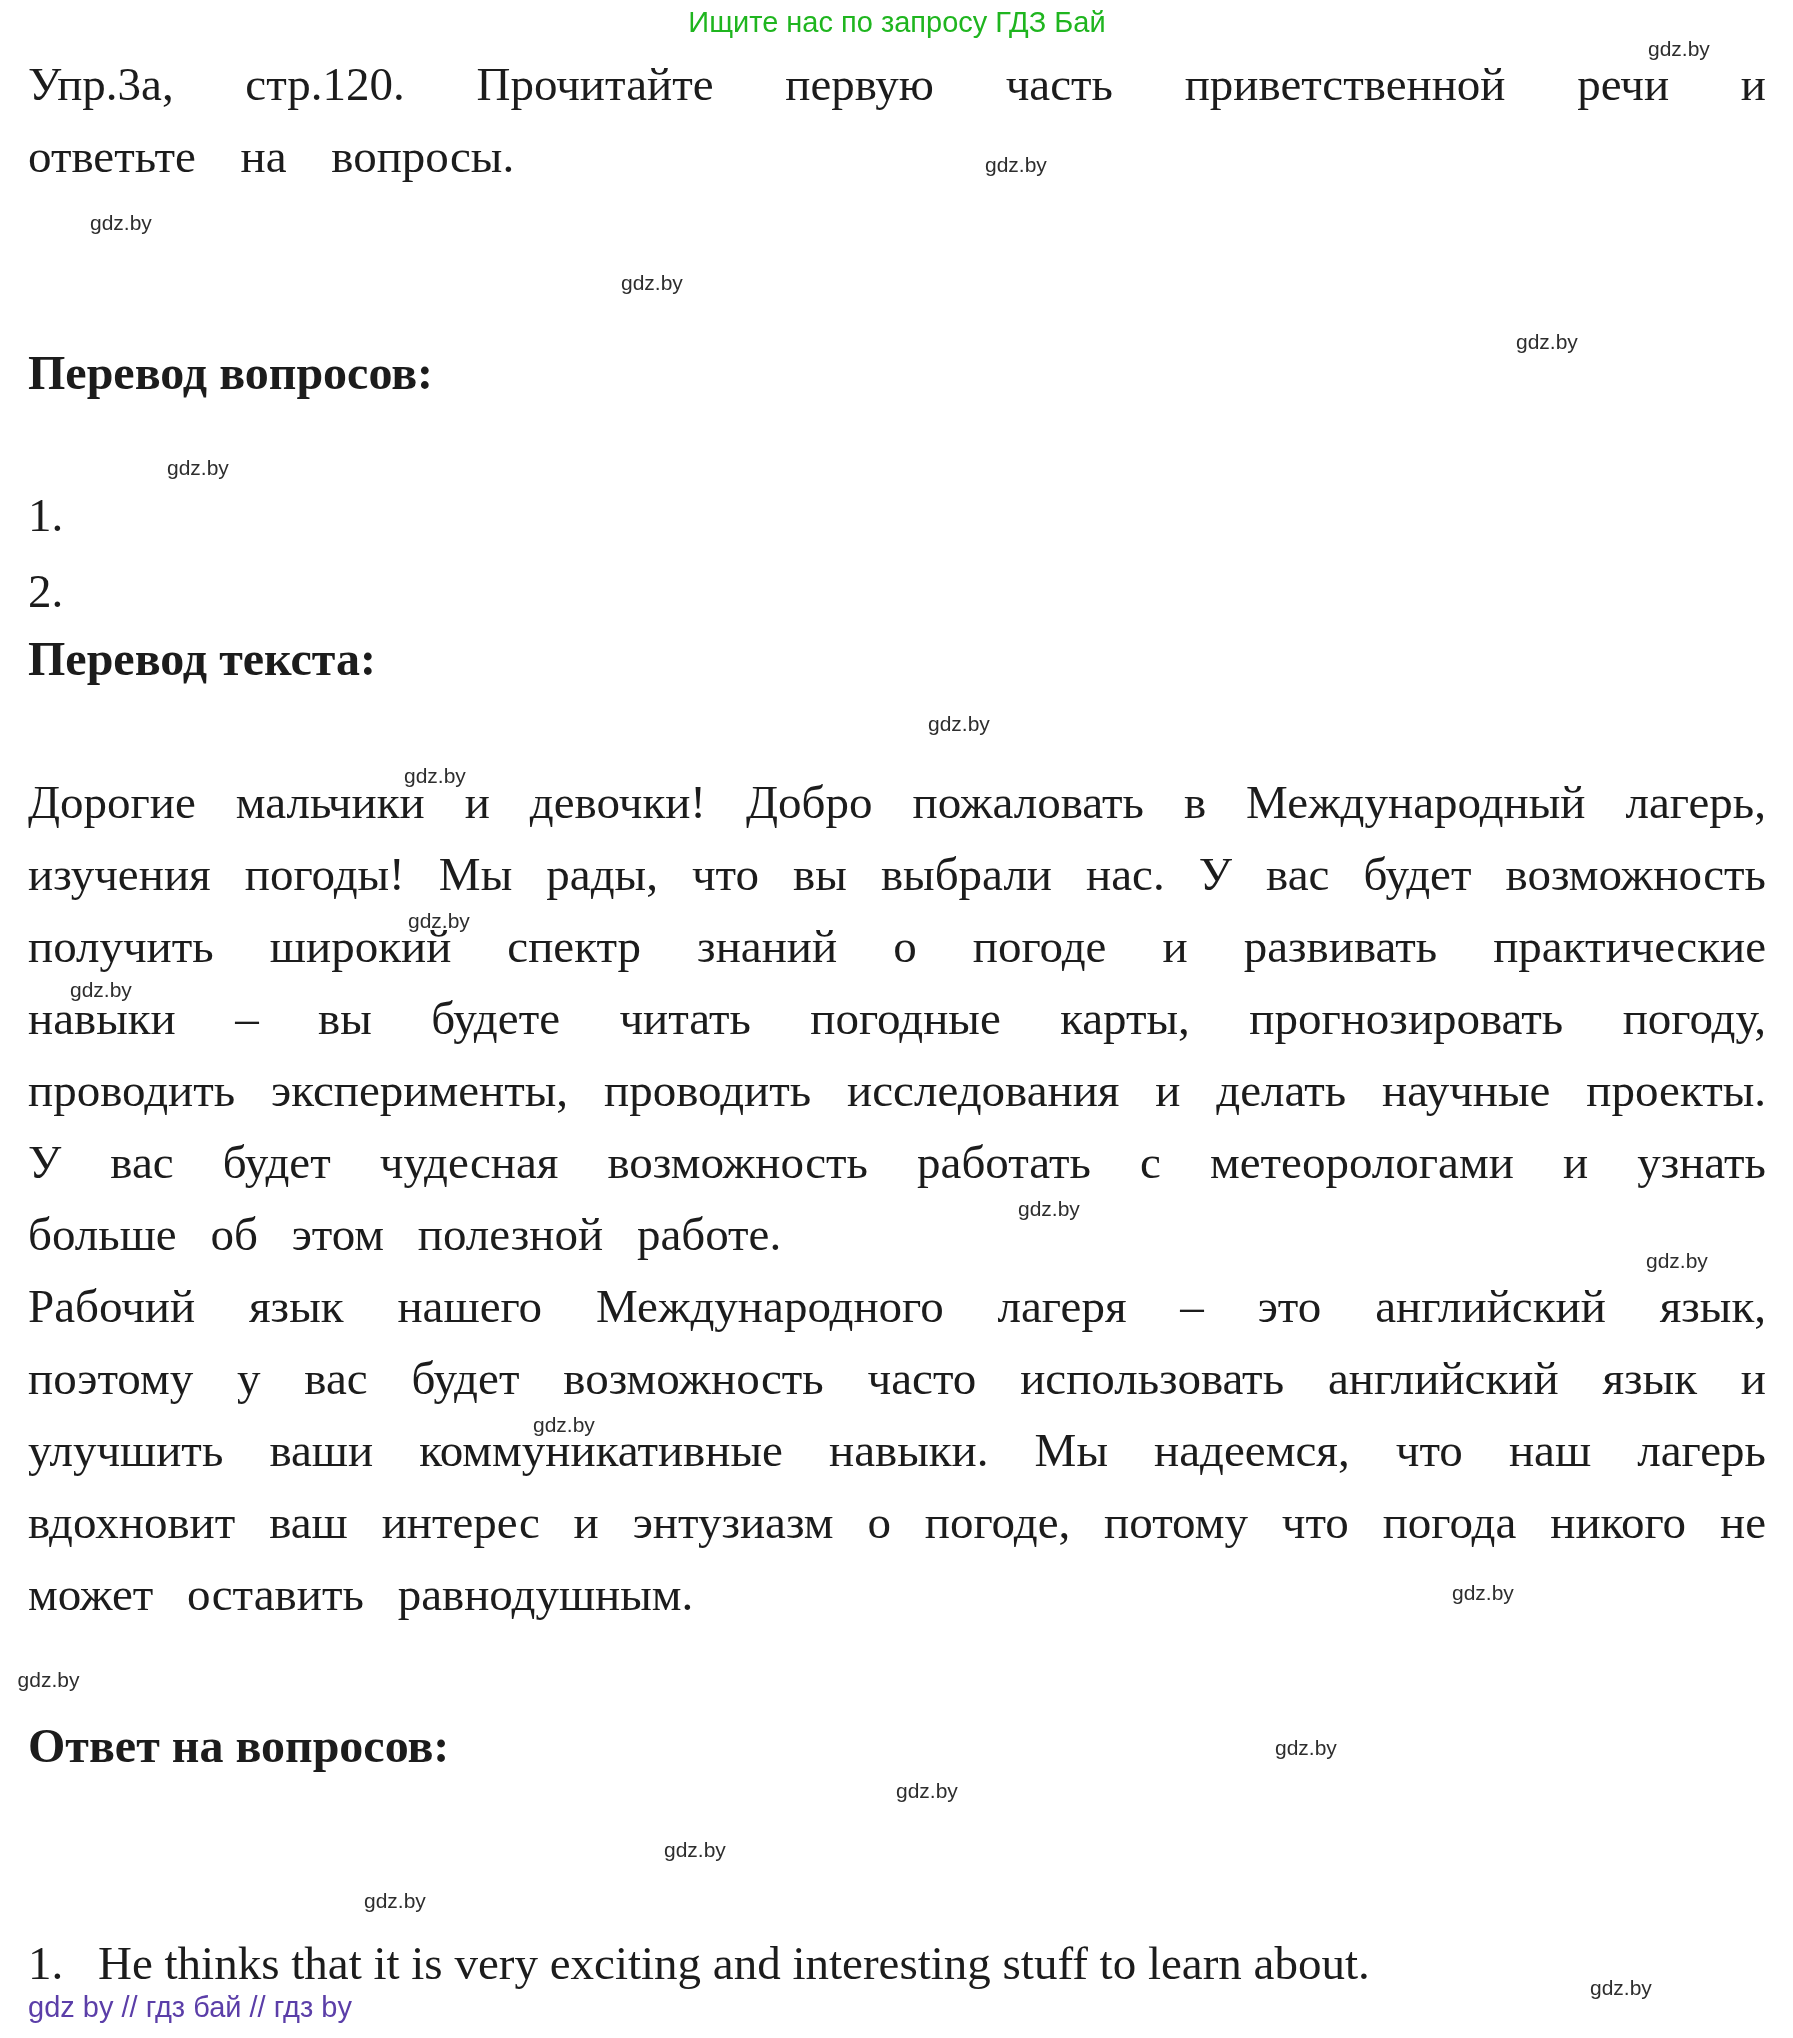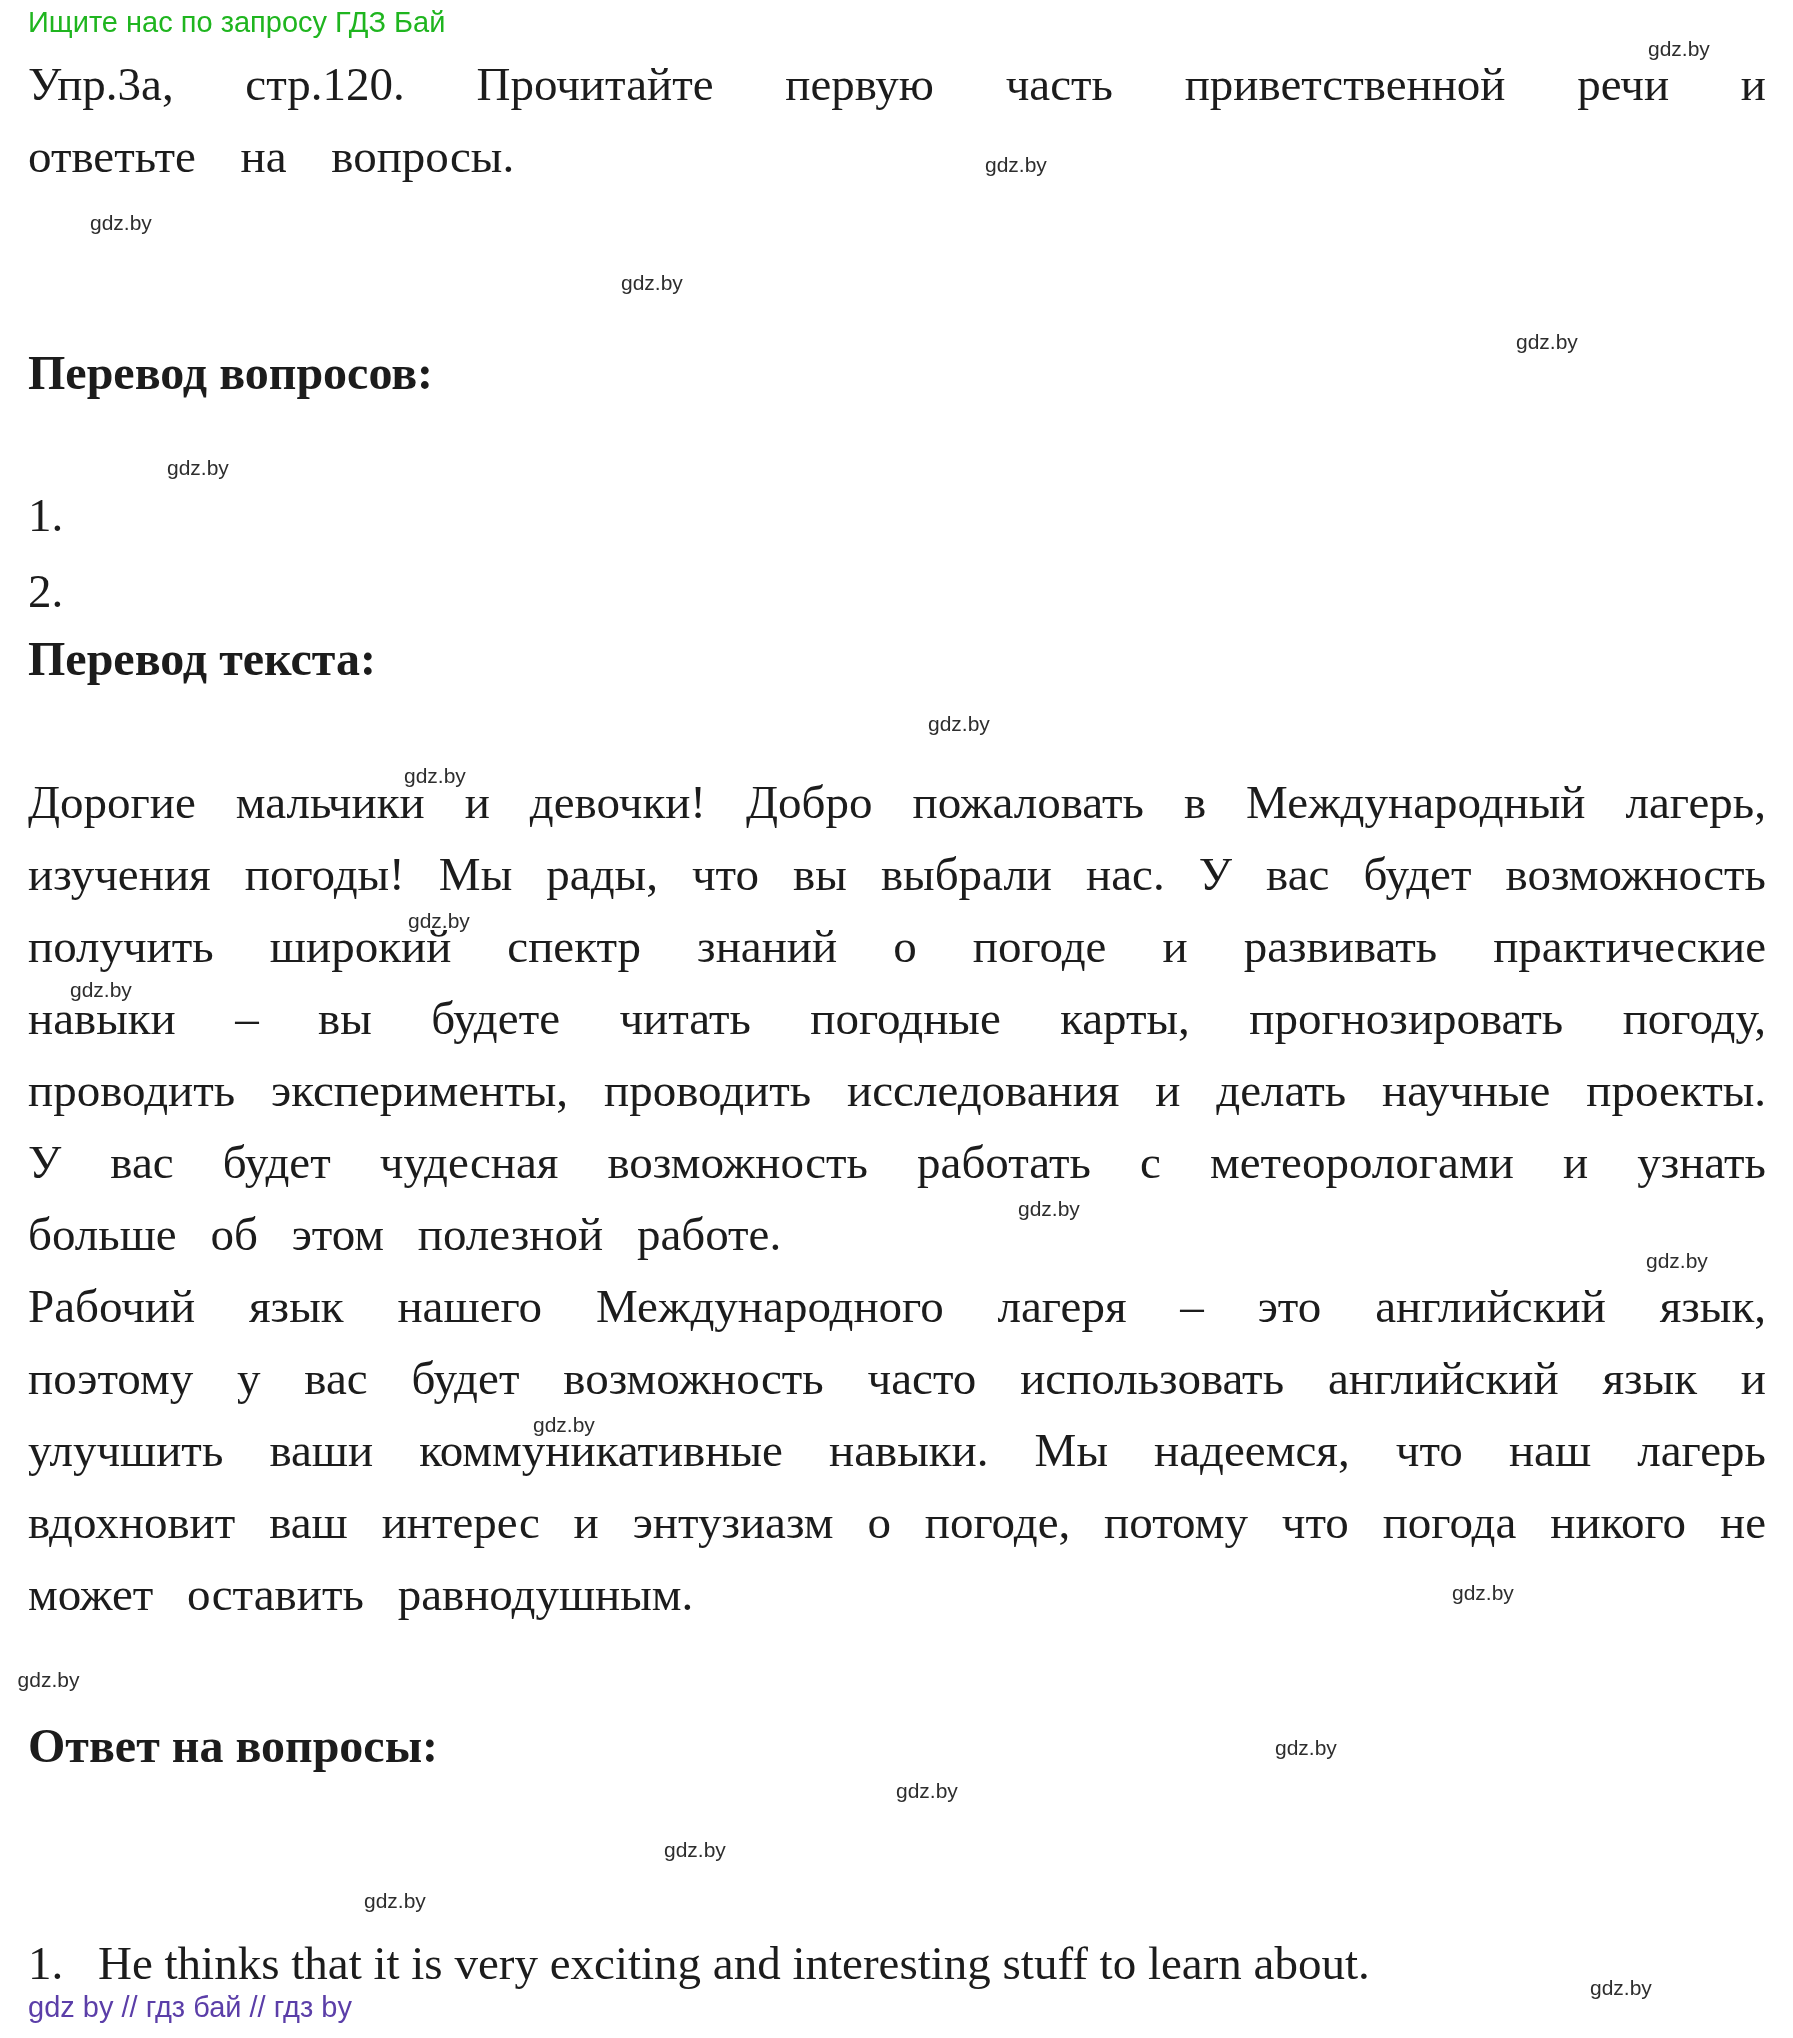--- a/index.html
+++ b/index.html
@@ -9,21 +9,21 @@
     height: 2039px;
     position: relative;
     overflow: hidden;
     font-family: "Liberation Serif", serif;
     color: var(--text, #1c1c1c);
   }
   .abs { position: absolute; left: 28px; right: 28px; }
 
   .promo {
     top: 5.6px;
-    text-align: left;
+    text-align: center;
     font-family: "Liberation Sans", sans-serif;
     font-size: 29px;
     color: var(--promo_green, #1fb51f);
   }
 
   .title {
     top: 48px;
     font-size: 47px;
     line-height: 72px;
     text-align: justify;
@@ -90,21 +90,21 @@
   <span class="num">2.</span>
 </div>
 
 <div class="abs heading h-text">Перевод текста:</div>
 
 <div class="abs body-text">
   <p>Дорогие мальчики и девочки! Добро пожаловать в Международный лагерь, изучения погоды! Мы рады, что вы выбрали нас. У вас будет возможность получить широкий спектр знаний о погоде и развивать практические навыки – вы будете читать погодные карты, прогнозировать погоду, проводить эксперименты, проводить исследования и делать научные проекты. У вас будет чудесная возможность работать с метеорологами и узнать больше об этом полезной работе.</p>
   <p>Рабочий язык нашего Международного лагеря – это английский язык, поэтому у вас будет возможность часто использовать английский язык и улучшить ваши коммуникативные навыки. Мы надеемся, что наш лагерь вдохновит ваш интерес и энтузиазм о погоде, потому что погода никого не может оставить равнодушным.</p>
 </div>
 
-<div class="abs heading h-answers">Ответ на вопросы:</div>
+<div class="abs heading h-answers">Ответ на вопросов:</div>
 
 <div class="abs list-item answer">
   <span class="num">1.</span>
   <span>He thinks that it is very exciting and interesting stuff to learn about.</span>
 </div>
 
 <div id="wm-layer">
     <span class="wm" style="left: 1648px; top: 37px;">gdz.by</span>
     <span class="wm" style="left: 985px; top: 153px;">gdz.by</span>
     <span class="wm" style="left: 90px; top: 211px;">gdz.by</span>

